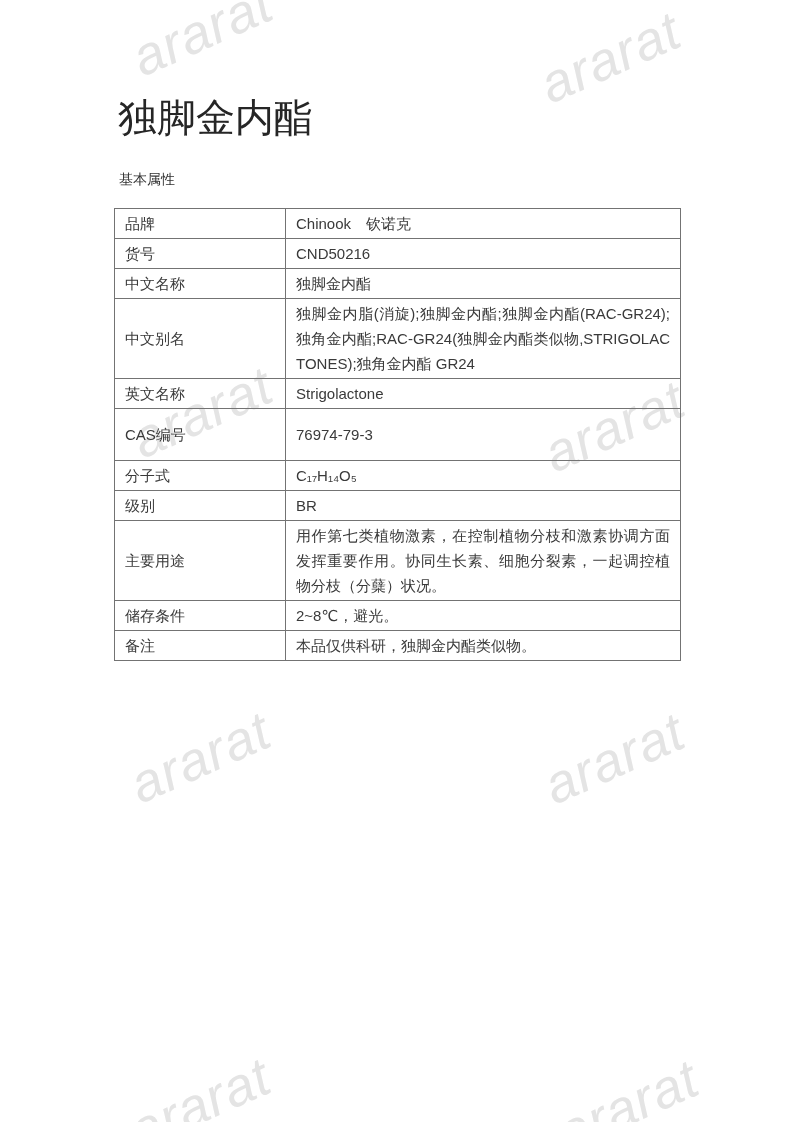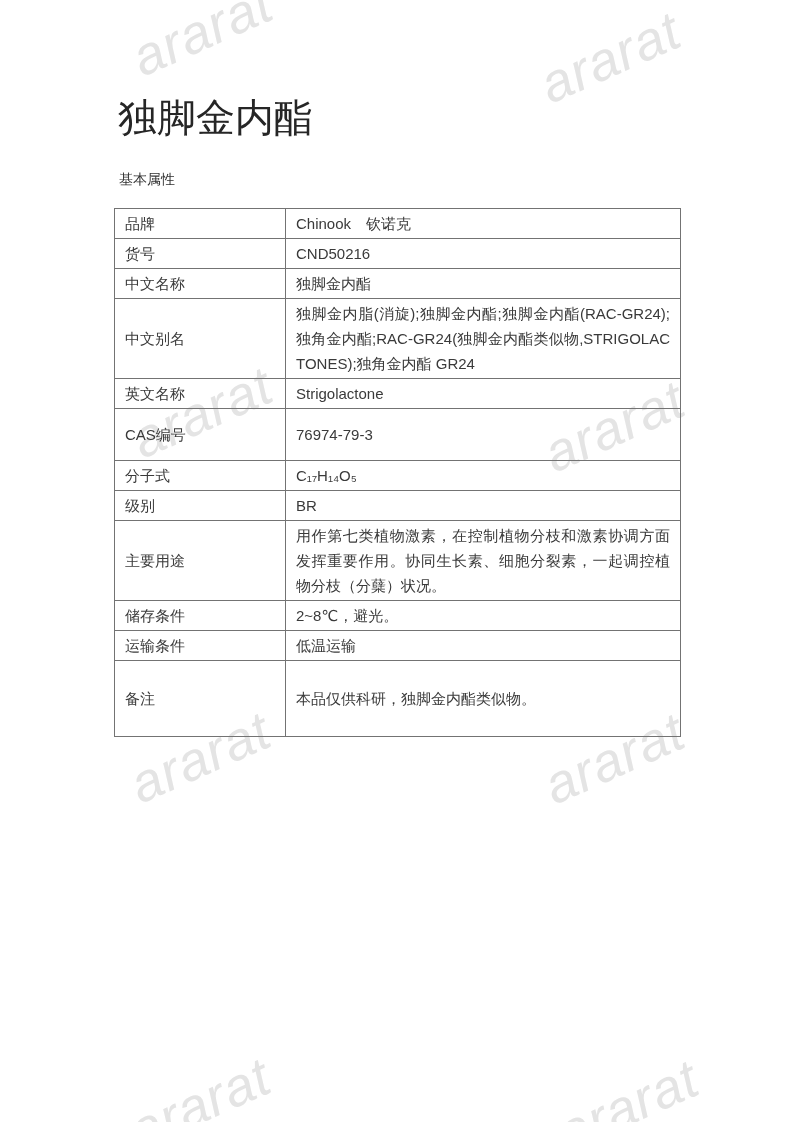--- a/index.html
+++ b/index.html
@@ -144,24 +144,20 @@
           </tr>
           <tr>
             <td class="label-cell">主要用途</td>
             <td class="value-cell">用作第七类植物激素，在控制植物分枝和激素协调方面发挥重要作用。协同生长素、细胞分裂素，一起调控植物分枝（分蘖）状况。</td>
           </tr>
           <tr>
             <td class="label-cell">储存条件</td>
             <td class="value-cell">2~8℃，避光。</td>
           </tr>
           <tr>
-            <td class="label-cell">运输条件</td>
-            <td class="value-cell">低温运输</td>
-          </tr>
-          <tr>
             <td class="label-cell">备注</td>
             <td class="value-cell">本品仅供科研，独脚金内酯类似物。</td>
           </tr>
         </tbody>
     </table>
   </div>
 
 </div>
 
 </body></html>

